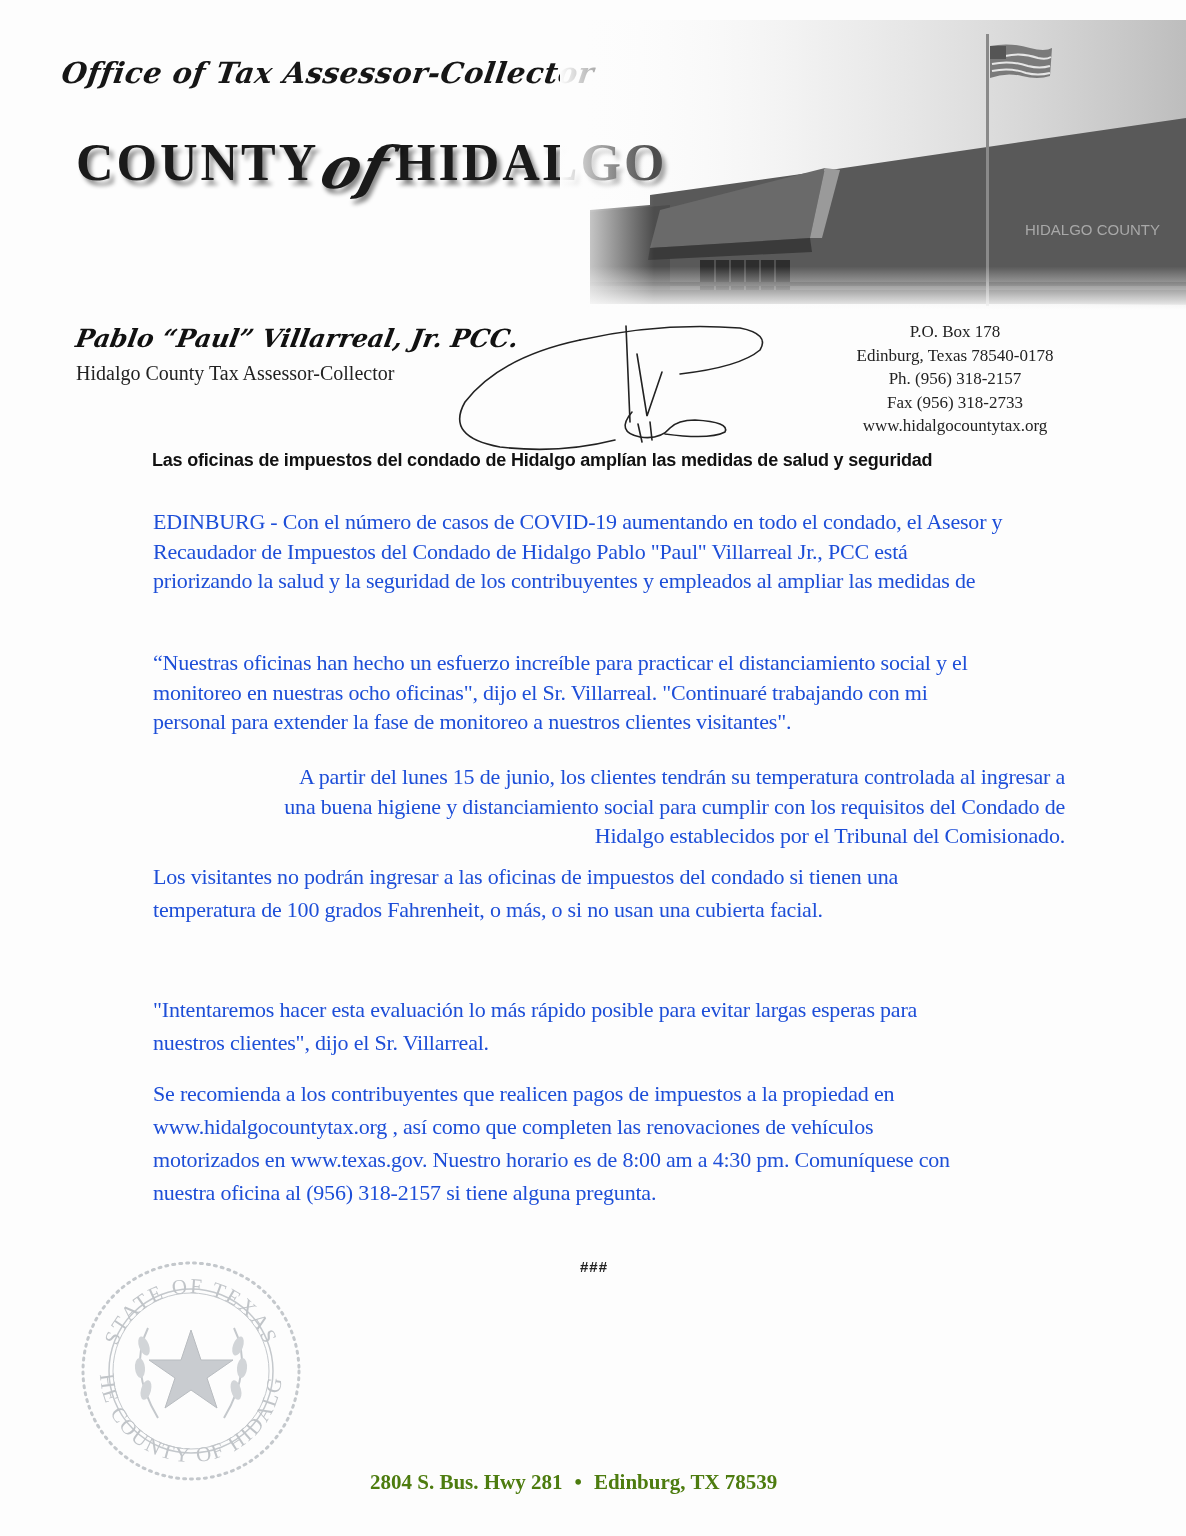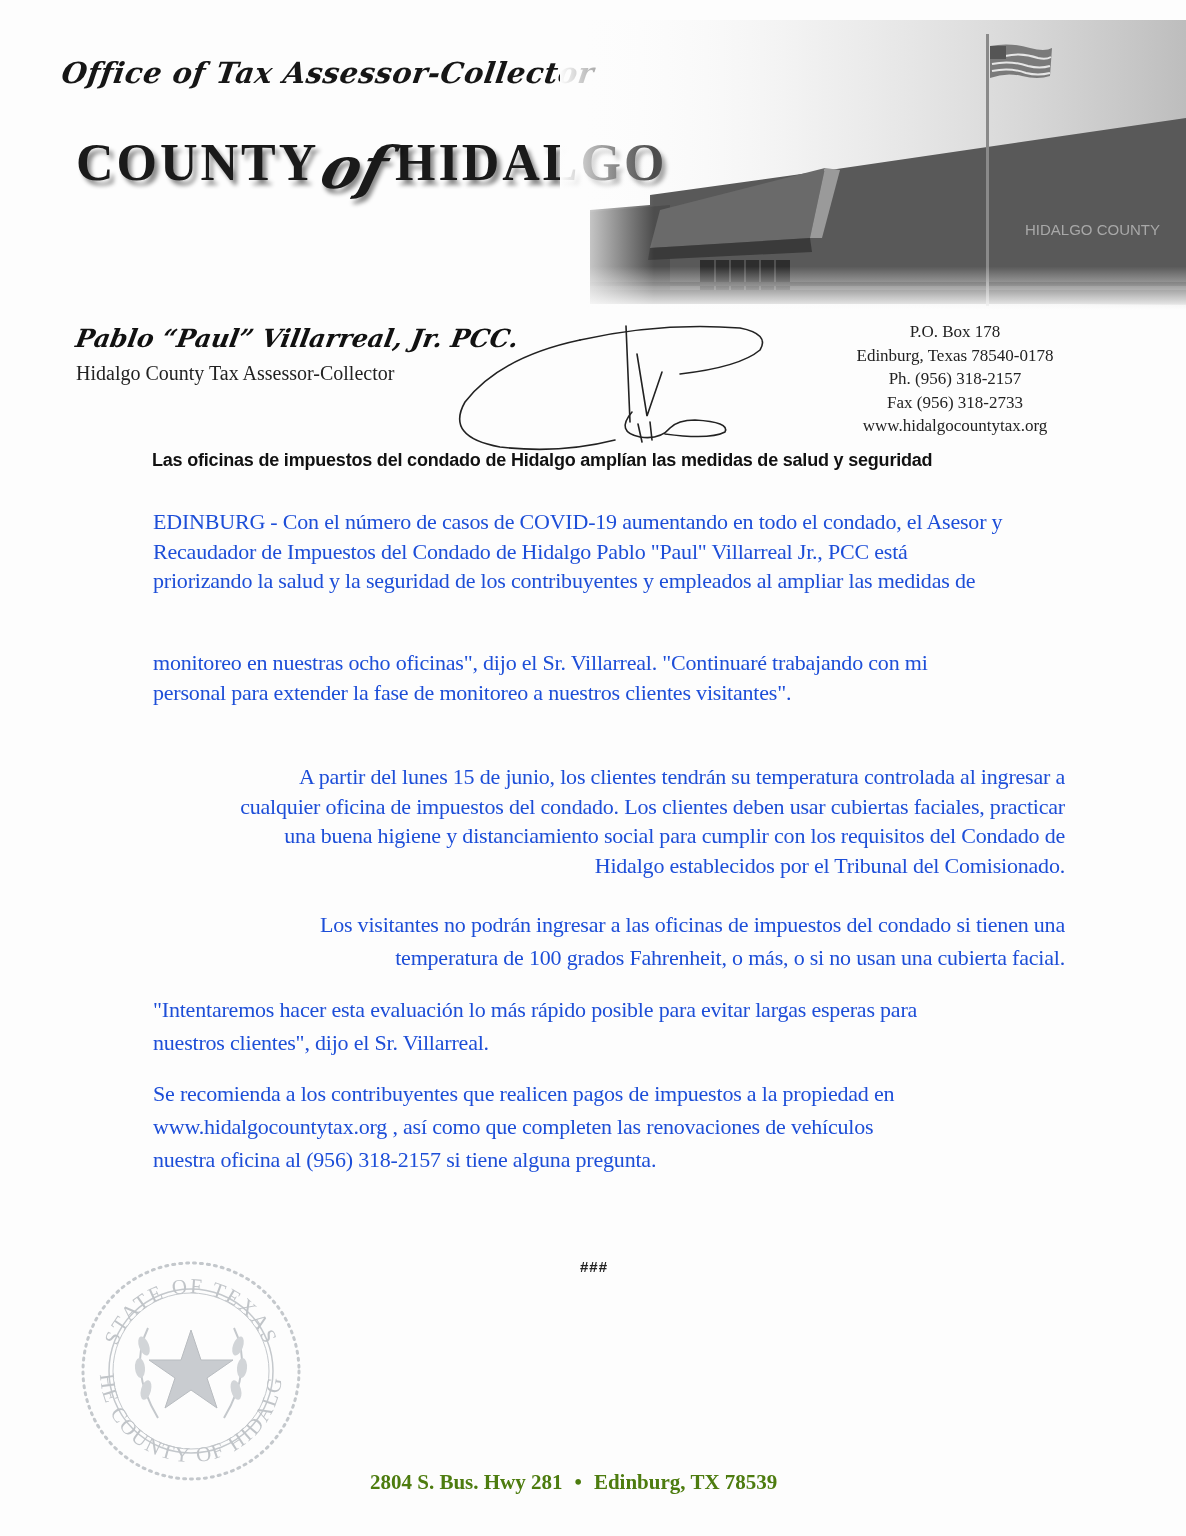--- a/index.html
+++ b/index.html
@@ -66,21 +66,21 @@
   }
   .body-text {
     left: 153px; width: 912px;
     font-family: Liberation Serif, serif; font-size: 22px; color: #1d4ed8;
     letter-spacing: -0.2px;
   }
   .body-text .ln { white-space: nowrap; }
   .p1 { top: 507px; line-height: 29.5px; }
   .p2 { top: 648px; line-height: 29.5px; }
   .p3 { top: 762px; line-height: 29.5px; text-align: right; }
-  .p4 { top: 908px; line-height: 33px; text-align: right; }
+  .p4 { top: 860px; line-height: 33px; }
   .p5 { top: 993px; line-height: 33px; }
   .p6 { top: 1077px; line-height: 33px; }
 
   .end-mark {
     left: 580px; top: 1258px; font-family: "Liberation Sans", sans-serif;
     font-weight: bold; font-size: 15px; color: #222; letter-spacing: 1px;
   }
 
   .seal { left: 78px; top: 1258px; width: 226px; height: 226px; }
 
@@ -177,40 +177,41 @@
 </div>
 
 <div class="abs headline">Las oficinas de impuestos del condado de Hidalgo amplían las medidas de salud y seguridad</div>
 
 <div class="abs body-text p1">
   <div class="ln">EDINBURG - Con el número de casos de COVID-19 aumentando en todo el condado, el Asesor y</div>
   <div class="ln">Recaudador de Impuestos del Condado de Hidalgo Pablo "Paul" Villarreal Jr., PCC está</div>
   <div class="ln">priorizando la salud y la seguridad de los contribuyentes y empleados al ampliar las medidas de</div>
 </div>
 <div class="abs body-text p2">
+  <div class="ln">“Nuestras oficinas han hecho un esfuerzo increíble para practicar el distanciamiento social y el</div>
   <div class="ln">monitoreo en nuestras ocho oficinas", dijo el Sr. Villarreal. "Continuaré trabajando con mi</div>
   <div class="ln">personal para extender la fase de monitoreo a nuestros clientes visitantes".</div>
 </div>
 <div class="abs body-text p3">
   <div class="ln">A partir del lunes 15 de junio, los clientes tendrán su temperatura controlada al ingresar a</div>
-  <div class="ln">cualquier oficina de impuestos del condado. Los clientes deben usar cubiertas faciales, practicar</div>
   <div class="ln">una buena higiene y distanciamiento social para cumplir con los requisitos del Condado de</div>
   <div class="ln">Hidalgo establecidos por el Tribunal del Comisionado.</div>
 </div>
 <div class="abs body-text p4">
   <div class="ln">Los visitantes no podrán ingresar a las oficinas de impuestos del condado si tienen una</div>
   <div class="ln">temperatura de 100 grados Fahrenheit, o más, o si no usan una cubierta facial.</div>
 </div>
 <div class="abs body-text p5">
   <div class="ln">"Intentaremos hacer esta evaluación lo más rápido posible para evitar largas esperas para</div>
   <div class="ln">nuestros clientes", dijo el Sr. Villarreal.</div>
 </div>
 <div class="abs body-text p6">
   <div class="ln">Se recomienda a los contribuyentes que realicen pagos de impuestos a la propiedad en</div>
   <div class="ln">www.hidalgocountytax.org , así como que completen las renovaciones de vehículos</div>
+  <div class="ln">motorizados en www.texas.gov.  Nuestro horario es de 8:00 am a 4:30 pm. Comuníquese con</div>
   <div class="ln">nuestra oficina al (956) 318-2157 si tiene alguna pregunta.</div>
 </div>
 
 <div class="abs end-mark">###</div>
 
 <svg class="abs seal" viewBox="0 0 226 226">
   <defs>
     <path id="sealTop" d="M35,113 A78,78 0 0 1 191,113"></path>
     <path id="sealBot" d="M22,113 A91,91 0 0 0 204,113"></path>
   </defs>

